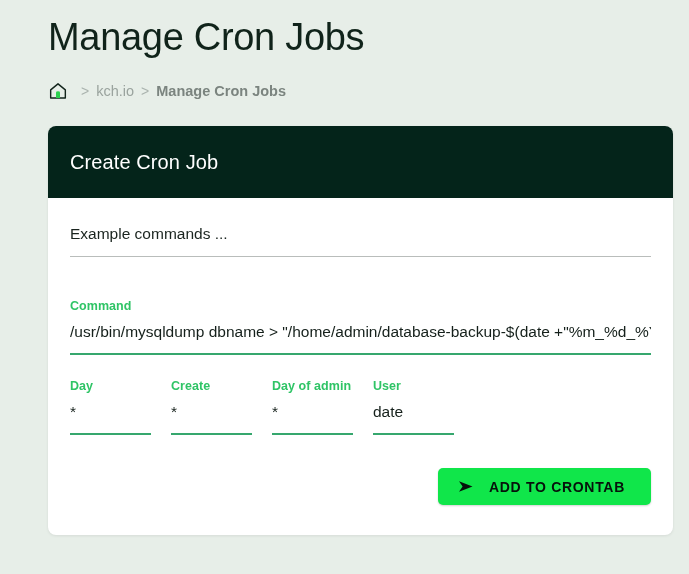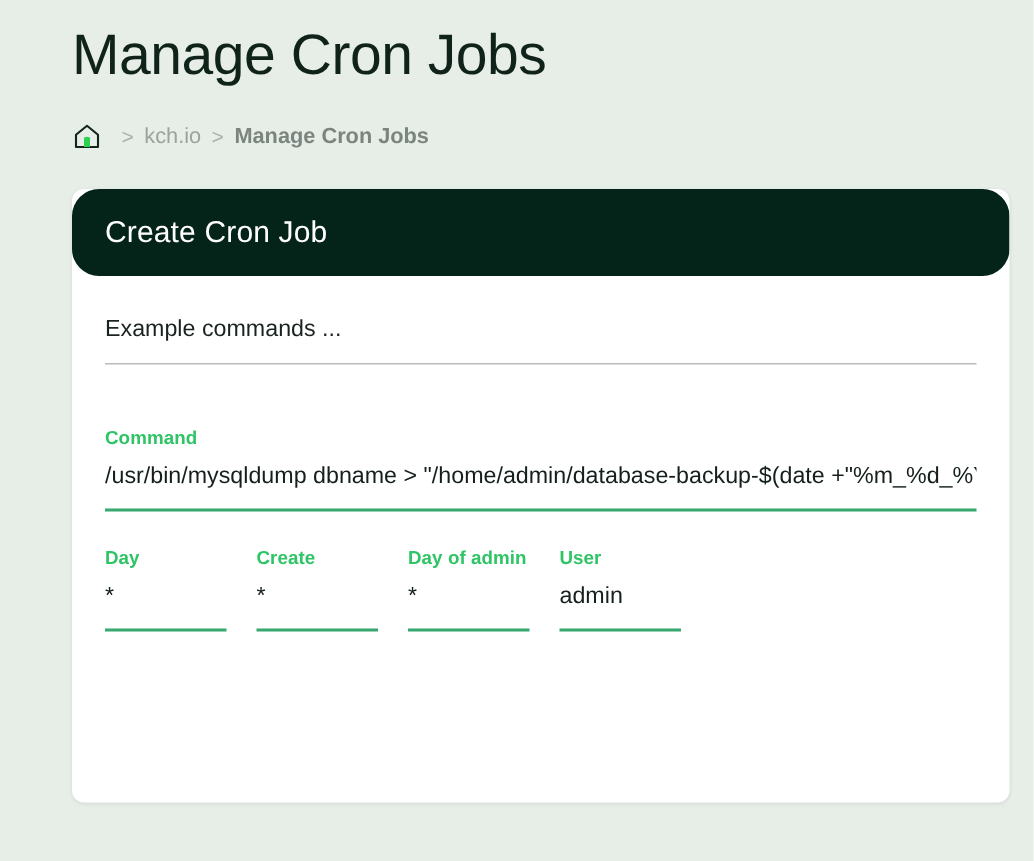--- a/index.html
+++ b/index.html
@@ -66,26 +66,25 @@
     left: 48px;
     top: 126px;
     width: 625px;
     height: 409px;
     background: #ffffff;
     border-radius: 8px;
     box-shadow: 0 1px 3px rgba(0,0,0,0.08);
     overflow: hidden;
   }
   .card-header {
-    height: 58px;
+    height: 72px;
     background: #04241a;
     display: flex;
     align-items: center;
     padding-left: 22px;
-    border-radius: 18px;
   }
   .card-header-title {
     color: #ffffff;
     font-size: 20px;
     font-weight: 400;
     letter-spacing: 0.1px;
   }
   .card-body {
     padding: 26px 22px 0 22px;
     position: relative;
@@ -239,21 +238,31 @@
       </div>
 
       <div class="cron-cell">
         <div class="field-label">Day of admin</div>
         <div class="field-value">*</div>
         <div class="underline-green-short"></div>
       </div>
 
       <div class="cron-cell user-cell">
         <div class="field-label">User</div>
-        <div class="field-value">admin</div>
-        <div class="underline-green-short"></div>
-      </div>
-
-    </div>
-
+        <div class="field-value">date</div>
+        <div class="underline-green-short"></div>
+      </div>
+
+    </div>
+
+    <div class="btn-row">
+      <button class="btn-add">
+        <span class="send-icon">
+          <svg width="17" height="13" viewBox="0 0 17 13">
+            <path d="M1 1.2 L14.5 6.5 L1 11.8 L4.6 6.5 Z" fill="#06120b"></path>
+          </svg>
+        </span>
+        <span class="btn-label">ADD TO CRONTAB</span>
+      </button>
+    </div>
 
   </div>
 </div>
 
 </body></html>

